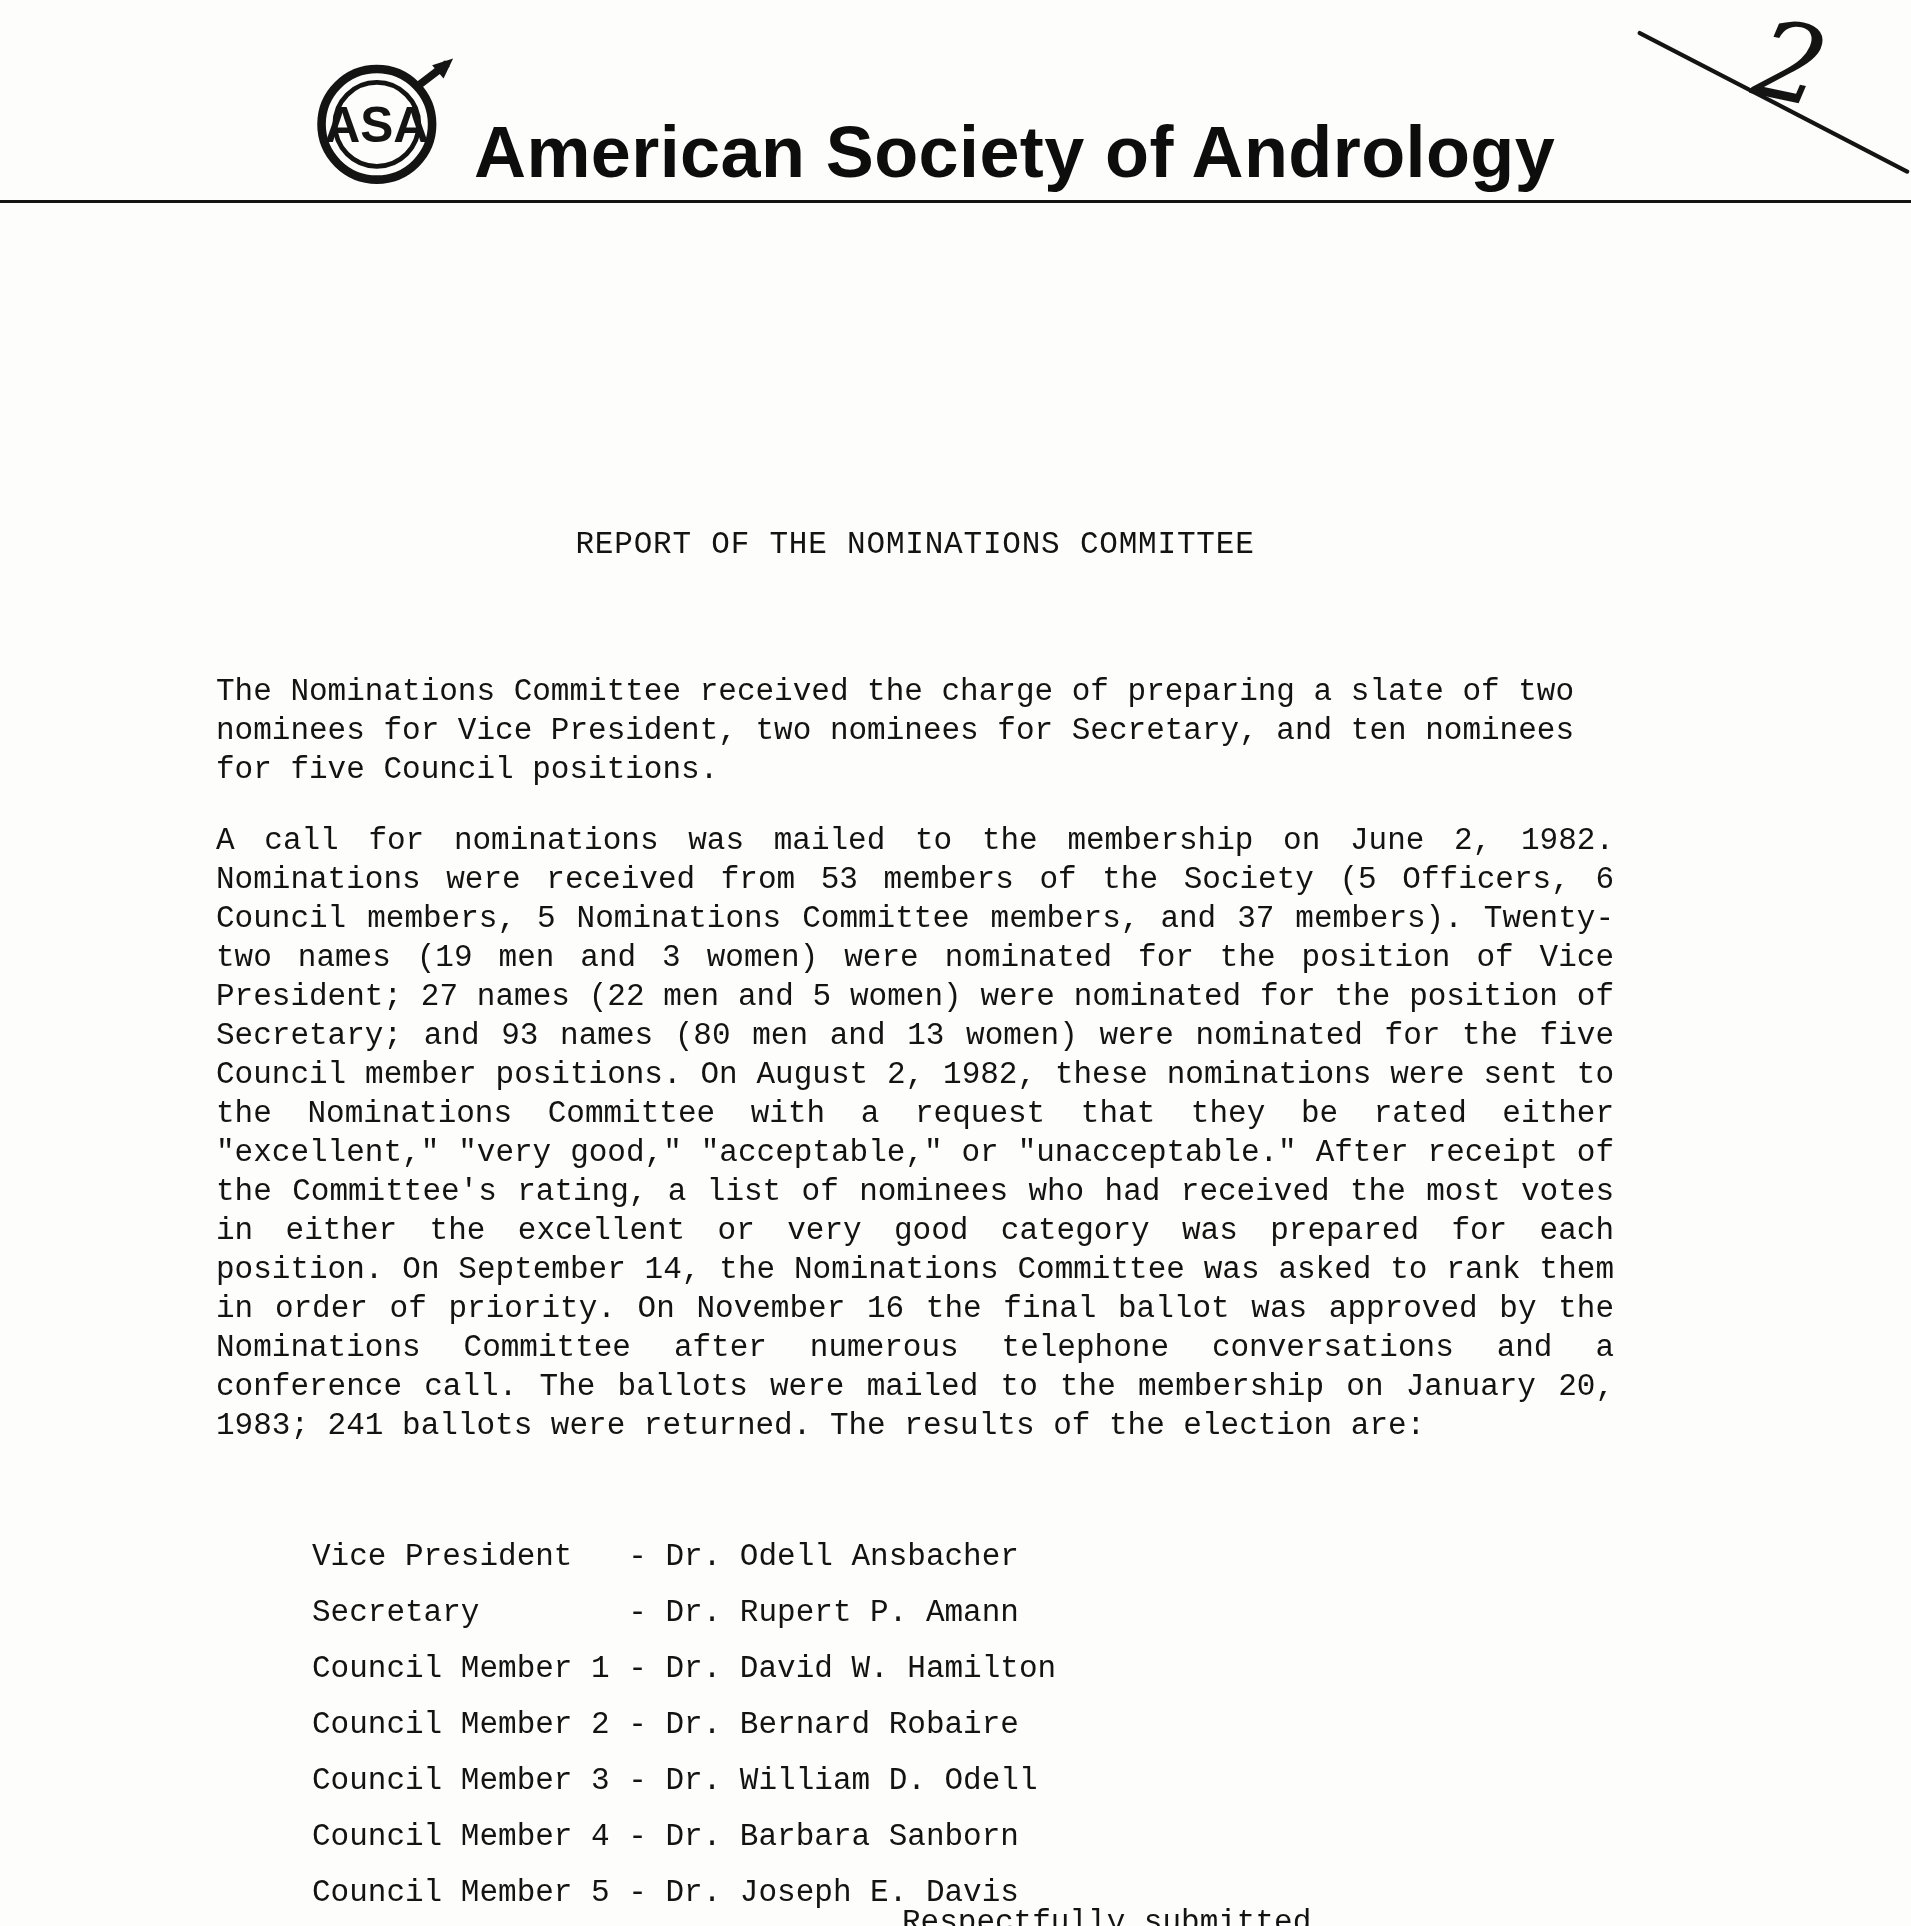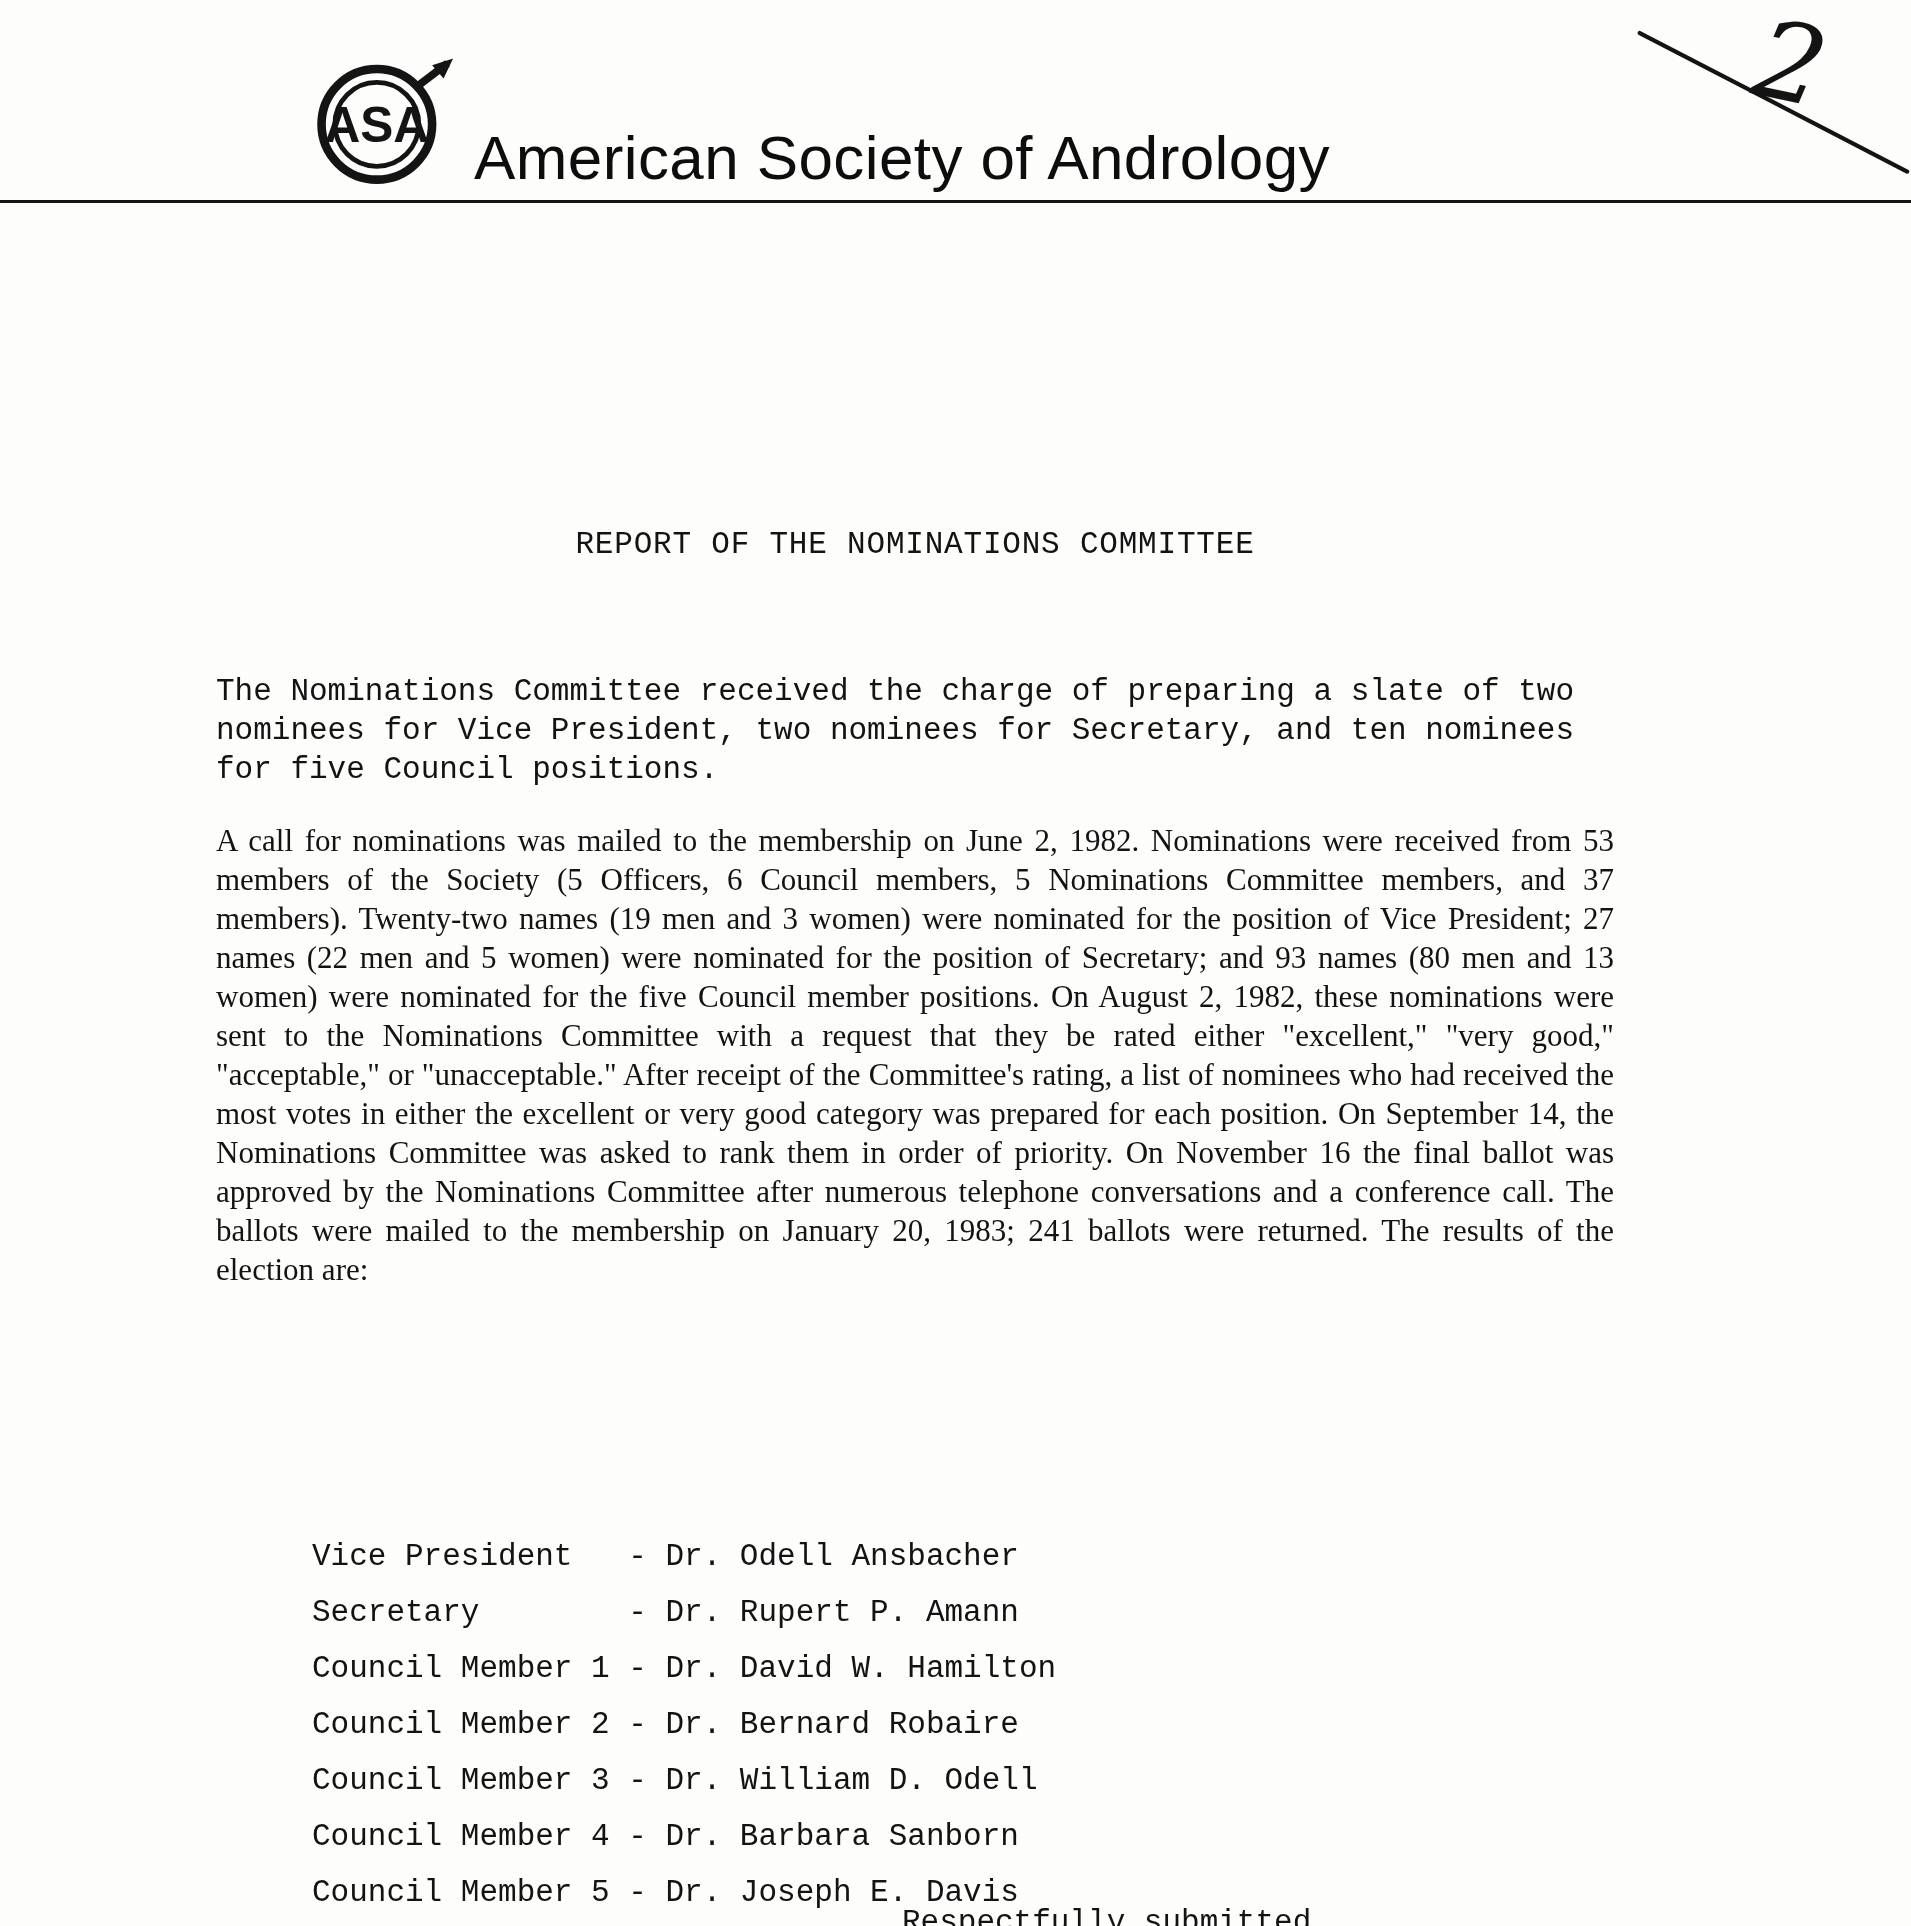--- a/index.html
+++ b/index.html
@@ -17,22 +17,22 @@
   .letterhead {
     position: absolute;
     left: 312px;
     top: 50px;
     display: flex;
     align-items: flex-end;
     gap: 19px;
   }
   .org-name {
     font-family: "Liberation Sans", sans-serif;
-    font-size: 62px;
-    font-weight: 400;
+    font-size: 72px;
+    font-weight: 700;
     letter-spacing: 0.4px;
     color: #0d0d0d;
     white-space: nowrap;
   }
   .header-rule {
     position: absolute;
     left: 0;
     top: 200px;
     width: 100%;
     height: 2.7px;
@@ -59,21 +59,21 @@
   .report-title {
     position: absolute;
     top: 525px;
     left: 0;
     width: 100%;
     text-align: center;
     letter-spacing: 0.8px;
     white-space: nowrap;
   }
   .para-1 { position: absolute; top: 672px; left: 0; width: 100%; text-align: left; }
-  .para-2 { position: absolute; top: 821px; left: 0; width: 100%; text-align: justify; font-family: Liberation Serif, serif; }
+  .para-2 { position: absolute; top: 821px; left: 0; width: 100%; text-align: justify; }
 
   .results-list { position: absolute; top: 1520px; left: 96px; }
   .result-row { display: flex; white-space: pre; line-height: 39px; margin-top: 17px; }
   .result-position { display: inline-block; width: 17ch; }
   .result-separator { display: inline-block; width: 2ch; }
 
   .closing-salutation { position: absolute; top: 1903px; left: 686px; white-space: nowrap; }
 </style>
 </head>
 <body>

